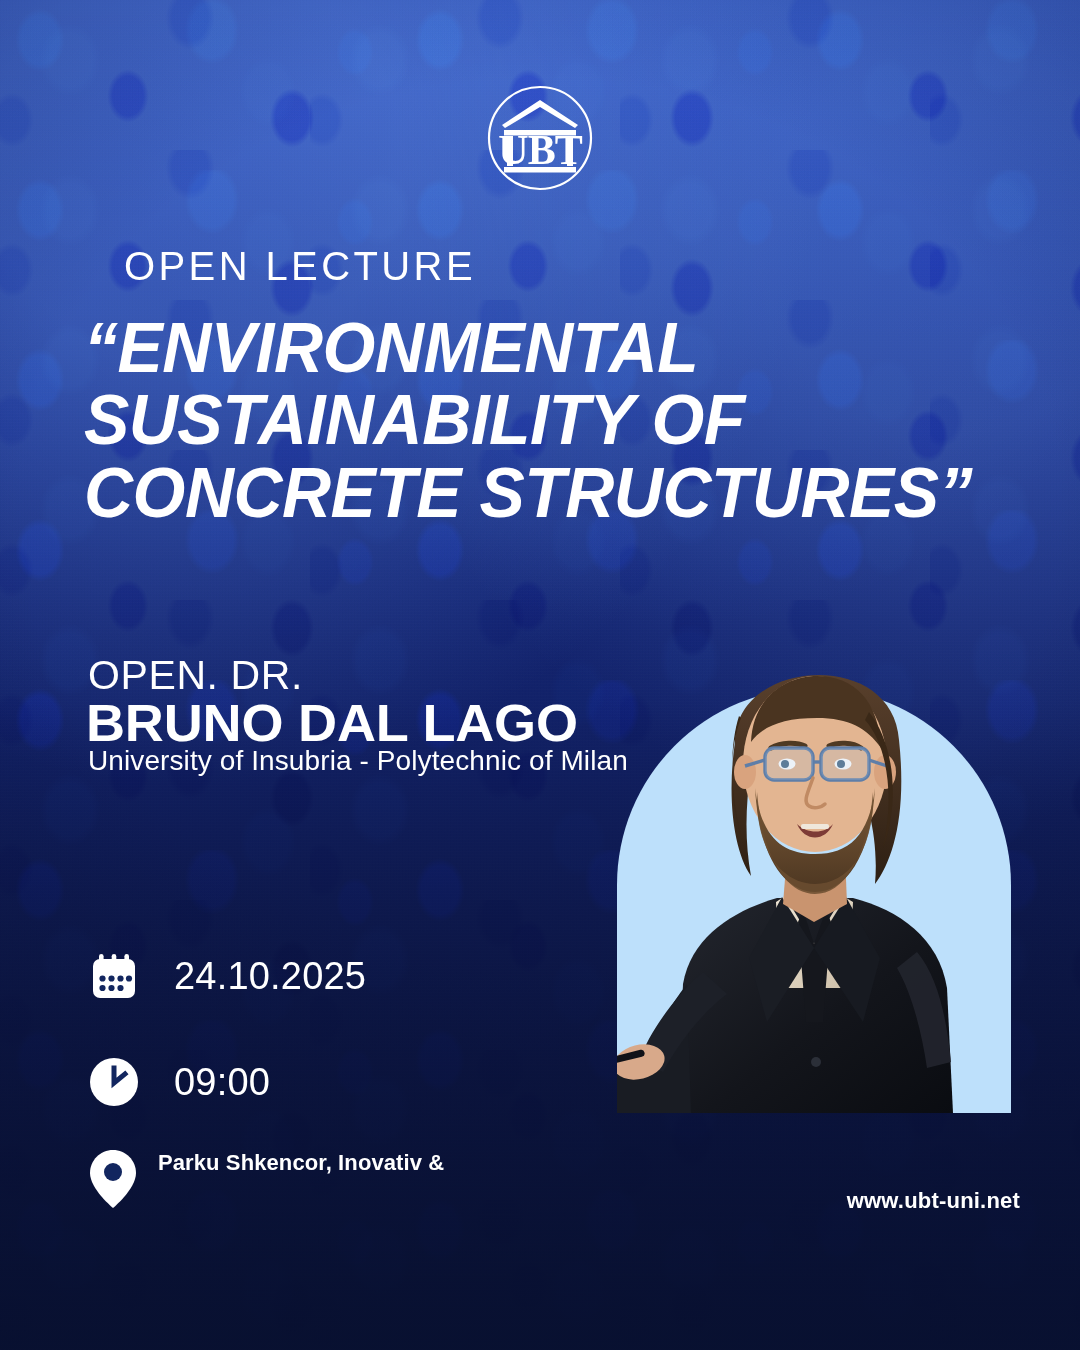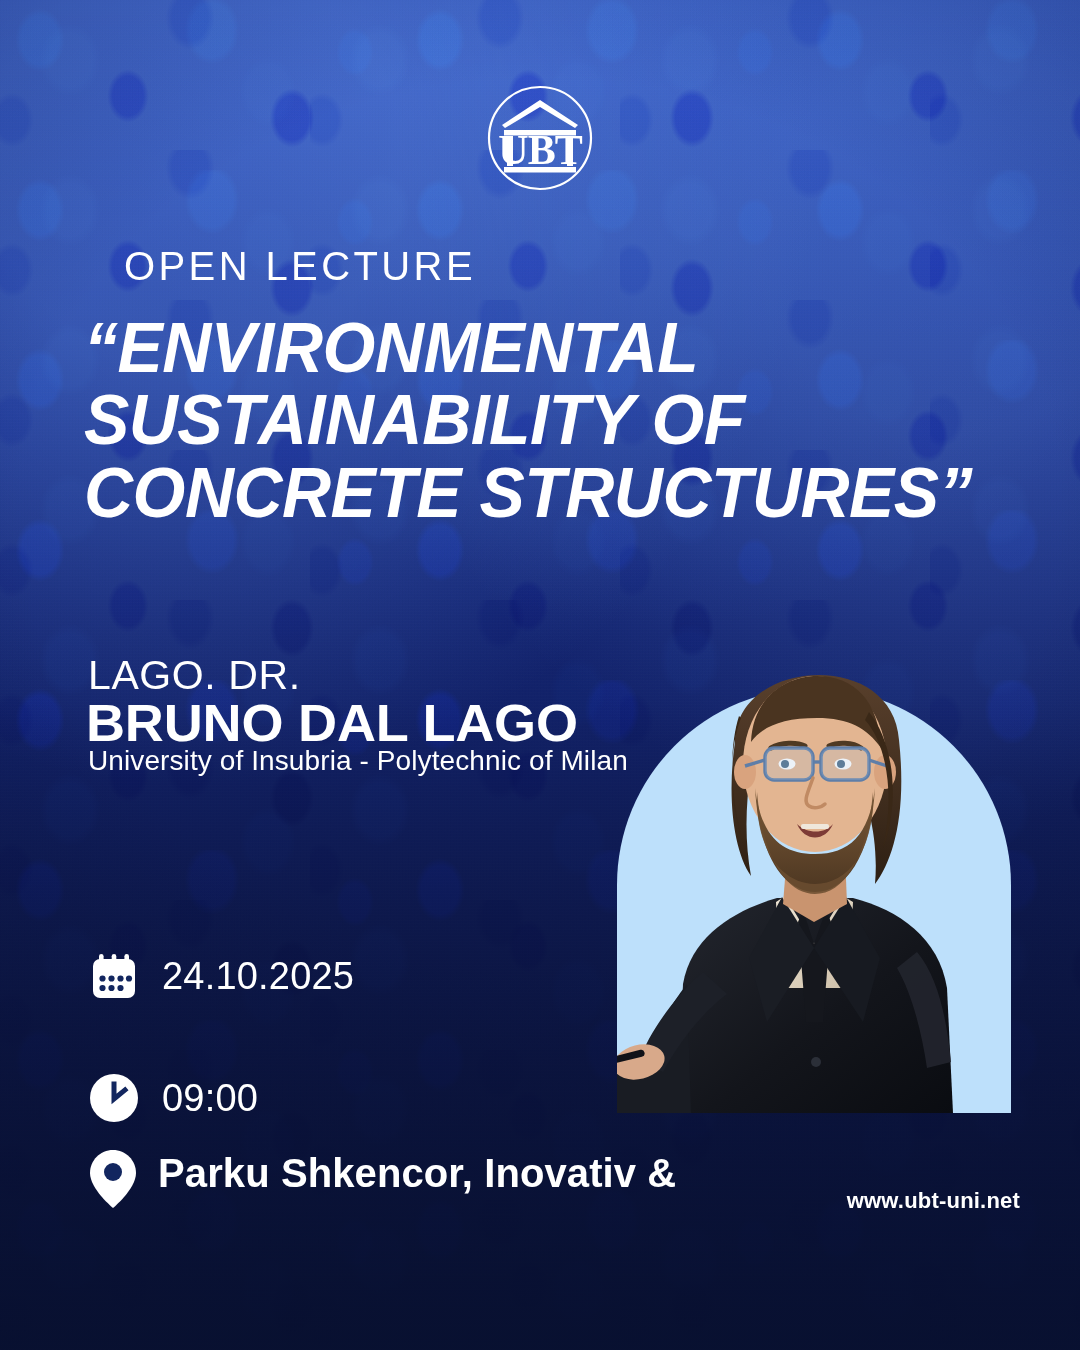--- a/index.html
+++ b/index.html
@@ -171,37 +171,37 @@
     color: #ffffff;
     line-height: 1.1;
     text-align: right;
   }
 
   
   .info-row {
     position: absolute;
     display: flex;
     align-items: center;
-    gap: 22px;
+    gap: 34px;
     color: #ffffff;
   }
   .row-date { left: 88px; top: 950px; }
-  .row-time { left: 88px; top: 1056px; margin-top: 16px; }
+  .row-time { left: 88px; top: 1056px; }
   .row-place { left: 88px; top: 1148px; align-items: flex-start; gap: 20px; }
 
   .info-icon { flex: 0 0 auto; display: block; }
   .info-text {
     font-size: 38px;
     font-weight: 400;
     letter-spacing: .2px;
     line-height: 1;
     white-space: nowrap;
   }
   .place-text {
-    font-size: 40px;
+    font-size: 22px;
     font-weight: 700;
     line-height: 1.15;
     letter-spacing: .1px;
     padding-top: 2px;
   }
   .place-text span { display: block; white-space: nowrap; }
 
   .website {
     position: absolute;
     right: 60px;
@@ -237,21 +237,21 @@
   </div>
 
   <div class="kicker">OPEN LECTURE</div>
 
   <div class="title">
     <span class="title-line">“ENVIRONMENTAL</span>
     <span class="title-line">SUSTAINABILITY OF</span>
     <span class="title-line">CONCRETE STRUCTURES”</span>
   </div>
 
-  <div class="prefix">LAGO. DR.</div>
+  <div class="prefix">OPEN. DR.</div>
   <div class="speaker-name">BRUNO DAL LAGO</div>
   <div class="affiliation">University of Insubria - Polytechnic of Milan</div>
 
   <div class="speaker-block">
     <div class="arch"></div>
     <div class="speaker-photo">
       <svg viewBox="0 0 394 521" aria-hidden="true">
         <defs>
           <clipPath id="archClip">
             <path d="M0 521 V197 A197 197 0 0 1 394 197 V521 Z"></path>

